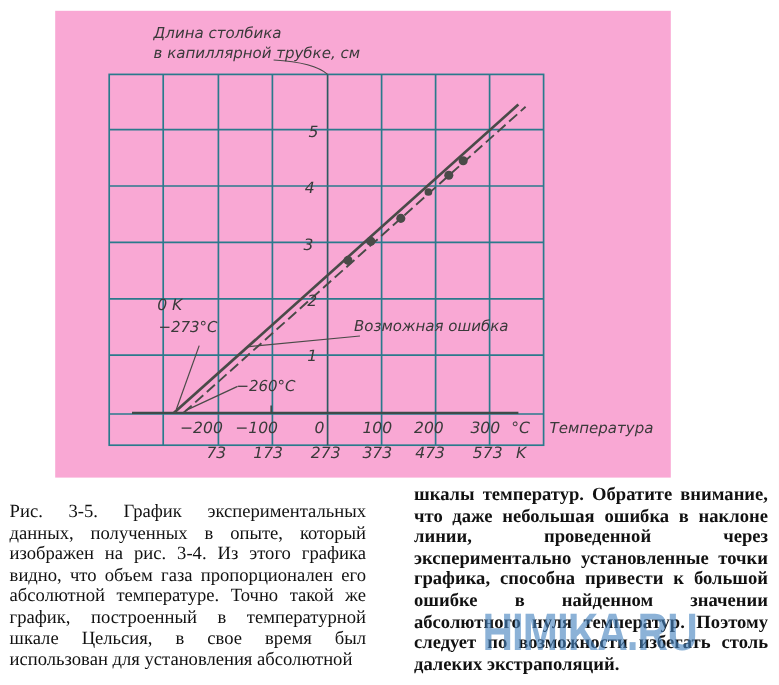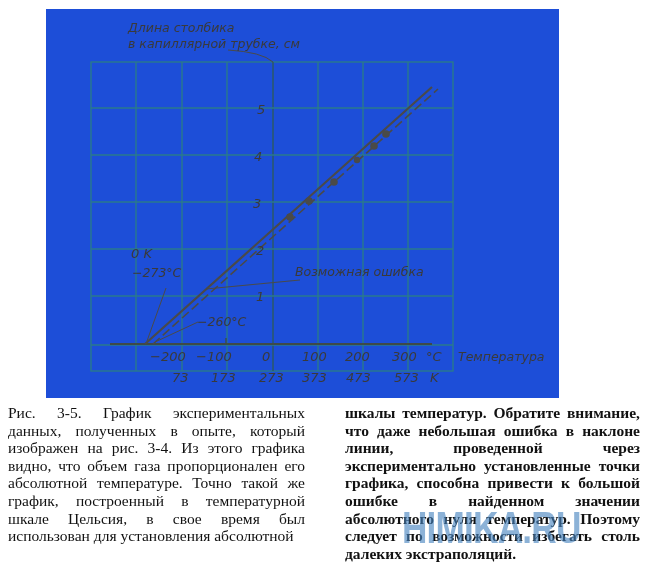--- a/index.html
+++ b/index.html
@@ -1,21 +1,21 @@
 <!DOCTYPE html>
 <html><head>
 <meta charset="utf-8">
 <style>
   html, body { margin: 0; padding: 0; background: #ffffff; }
   body { width: 649px; height: 571px; position: relative; overflow: hidden; font-family: "Liberation Serif", serif; }
-  .figure-panel { position: absolute; left: 46px; top: 9px; width: 513px; height: 389px; background: #1d4ed8; }
+  .figure-panel { position: absolute; left: 46px; top: 9px; width: 513px; height: 389px; background: #f9a8d4; }
   .chart-svg { position: absolute; left: 0; top: 0; }
   .chart-svg text { font-family: "DejaVu Sans", sans-serif; font-style: italic; fill: #3a3a3a; }
   .caption { position: absolute; top: 404px; font-size: 15.5px; line-height: 17.6px; color: #111; text-align: justify; }
-  .caption-left { left: 8px; width: 297px; }
+  .caption-left { left: 8px; width: 297px; margin-top: 14px; }
   .caption-right { left: 345px; width: 295px; font-weight: bold; }
   .watermark { position: absolute; left: 402px; top: 503px; font-family: "Liberation Sans", sans-serif; font-weight: bold; font-size: 44px; color: rgba(70,130,190,0.62); letter-spacing: -1px; transform: scaleX(0.8); transform-origin: left top; }
 </style>
 </head>
 <body>
 
 <div class="figure-panel">
   <svg class="chart-svg" width="513" height="389" viewBox="46 9 513 389" xmlns="http://www.w3.org/2000/svg">
 
     <g stroke="#2a7a8c" stroke-width="1.4" fill="none">

